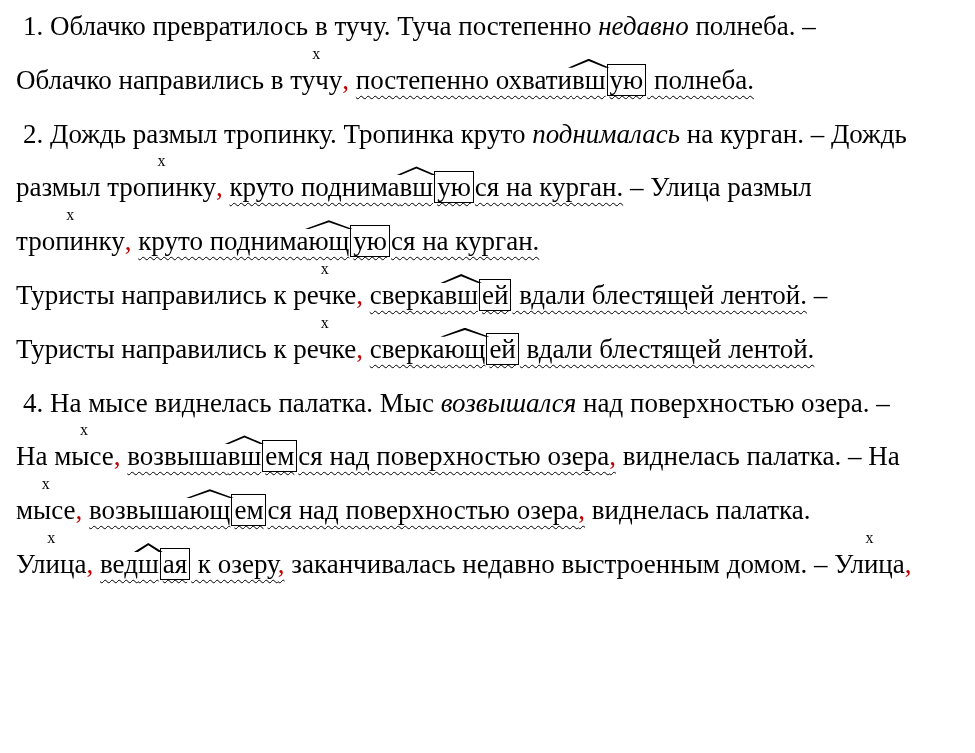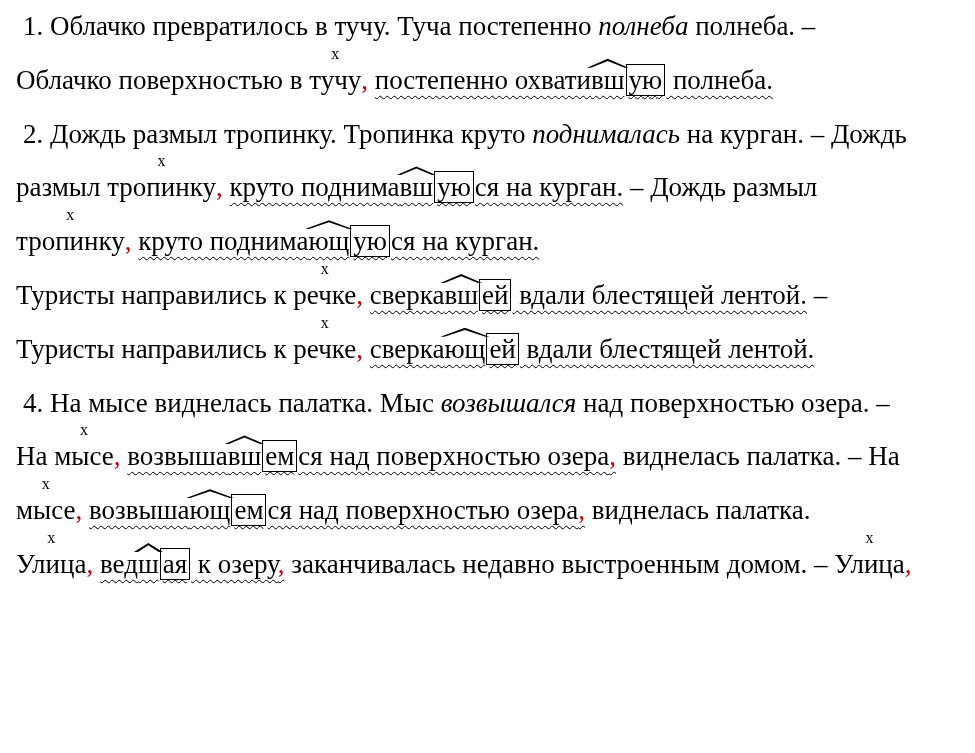--- a/index.html
+++ b/index.html
@@ -66,24 +66,24 @@
   .boxed {
     border: 1.6px solid #000000;
     padding: 0 2px;
     margin: 0 1px;
   }
 </style>
 </head>
 <body>
 
 <div class="page">
-    <div class="line numbered"><span class="seg">1. Облачко превратилось в тучу. Туча постепенно </span><span class="seg italic">полнеба</span><span class="seg"> полнеба. –</span></div>
-    <div class="line"><span class="seg">Облачко поверхностью в </span><span class="seg xword">тучу<span class="xmark">x</span></span><span class="seg red">,</span><span class="seg"> </span><span class="seg wavy">постепенно охвати</span><span class="seg wavy caret">вш</span><span class="seg wavy boxed">ую</span><span class="seg wavy"> полнеба.</span></div>
+    <div class="line numbered"><span class="seg">1. Облачко превратилось в тучу. Туча постепенно </span><span class="seg italic">недавно</span><span class="seg"> полнеба. –</span></div>
+    <div class="line"><span class="seg">Облачко направились в </span><span class="seg xword">тучу<span class="xmark">x</span></span><span class="seg red">,</span><span class="seg"> </span><span class="seg wavy">постепенно охвати</span><span class="seg wavy caret">вш</span><span class="seg wavy boxed">ую</span><span class="seg wavy"> полнеба.</span></div>
     <div class="line numbered"><span class="seg">2. Дождь размыл тропинку. Тропинка круто </span><span class="seg italic">поднималась</span><span class="seg"> на курган. – Дождь</span></div>
-    <div class="line"><span class="seg">размыл </span><span class="seg xword">тропинку<span class="xmark">x</span></span><span class="seg red">,</span><span class="seg"> </span><span class="seg wavy">круто поднима</span><span class="seg wavy caret">вш</span><span class="seg wavy boxed">ую</span><span class="seg wavy">ся на курган.</span><span class="seg"> – Дождь размыл</span></div>
+    <div class="line"><span class="seg">размыл </span><span class="seg xword">тропинку<span class="xmark">x</span></span><span class="seg red">,</span><span class="seg"> </span><span class="seg wavy">круто поднима</span><span class="seg wavy caret">вш</span><span class="seg wavy boxed">ую</span><span class="seg wavy">ся на курган.</span><span class="seg"> – Улица размыл</span></div>
     <div class="line"><span class="seg xword">тропинку<span class="xmark">x</span></span><span class="seg red">,</span><span class="seg"> </span><span class="seg wavy">круто поднима</span><span class="seg wavy caret">ющ</span><span class="seg wavy boxed">ую</span><span class="seg wavy">ся на курган.</span></div>
     <div class="line"><span class="seg">Туристы направились к </span><span class="seg xword">речке<span class="xmark">x</span></span><span class="seg red">,</span><span class="seg"> </span><span class="seg wavy">сверка</span><span class="seg wavy caret">вш</span><span class="seg wavy boxed">ей</span><span class="seg wavy"> вдали блестящей лентой.</span><span class="seg"> –</span></div>
     <div class="line"><span class="seg">Туристы направились к </span><span class="seg xword">речке<span class="xmark">x</span></span><span class="seg red">,</span><span class="seg"> </span><span class="seg wavy">сверка</span><span class="seg wavy caret">ющ</span><span class="seg wavy boxed">ей</span><span class="seg wavy"> вдали блестящей лентой.</span></div>
     <div class="line numbered"><span class="seg">4. На мысе виднелась палатка. Мыс </span><span class="seg italic">возвышался</span><span class="seg"> над поверхностью озера. –</span></div>
     <div class="line"><span class="seg">На </span><span class="seg xword">мысе<span class="xmark">x</span></span><span class="seg red">,</span><span class="seg"> </span><span class="seg wavy">возвыша</span><span class="seg wavy caret">вш</span><span class="seg wavy boxed">ем</span><span class="seg wavy">ся над поверхностью озера</span><span class="seg red wavy">,</span><span class="seg"> виднелась палатка. – На</span></div>
     <div class="line"><span class="seg xword">мысе<span class="xmark">x</span></span><span class="seg red">,</span><span class="seg"> </span><span class="seg wavy">возвыша</span><span class="seg wavy caret">ющ</span><span class="seg wavy boxed">ем</span><span class="seg wavy">ся над поверхностью озера</span><span class="seg red wavy">,</span><span class="seg"> виднелась палатка.</span></div>
     <div class="line"><span class="seg xword">Улица<span class="xmark">x</span></span><span class="seg red">,</span><span class="seg"> </span><span class="seg wavy">вед</span><span class="seg wavy caret">ш</span><span class="seg wavy boxed">ая</span><span class="seg wavy"> к озеру</span><span class="seg red wavy">,</span><span class="seg"> заканчивалась недавно выстроенным домом. – </span><span class="seg xword">Улица<span class="xmark">x</span></span><span class="seg red">,</span></div>
   </div>
 
 </body></html>

